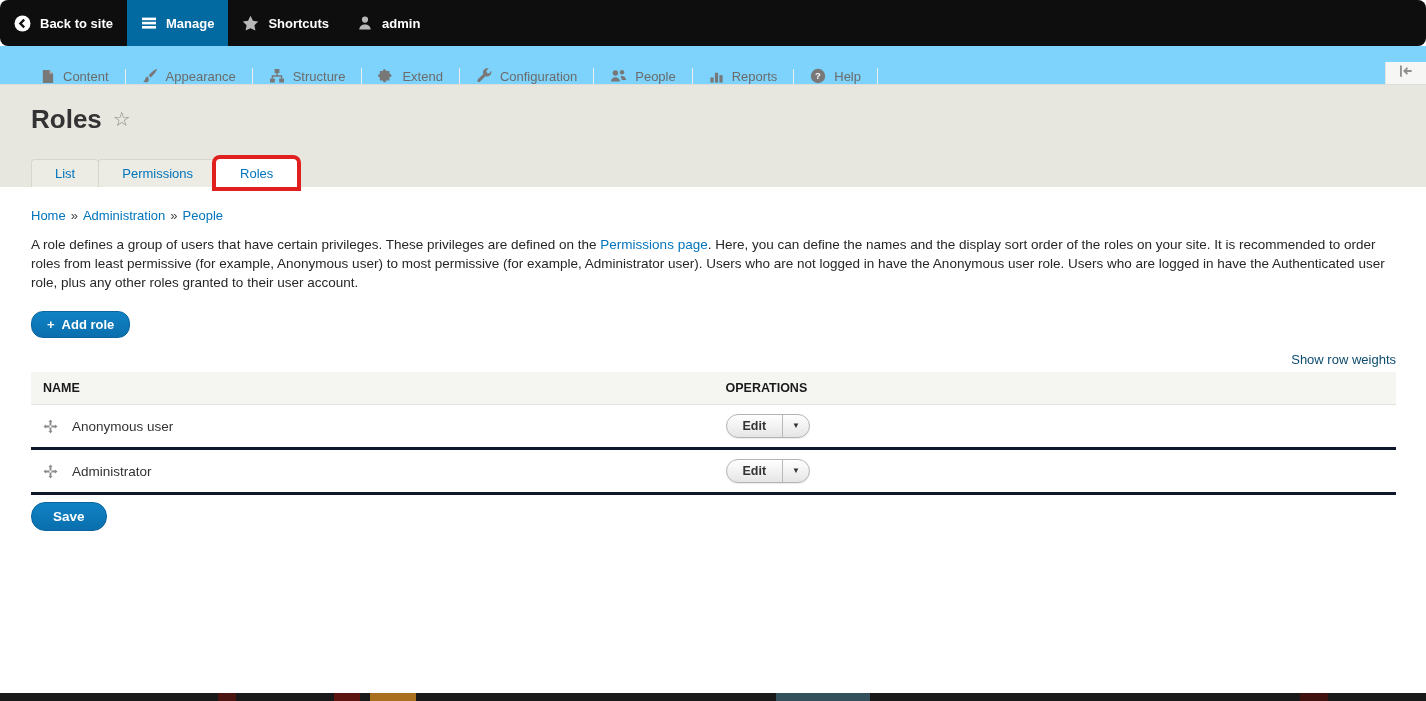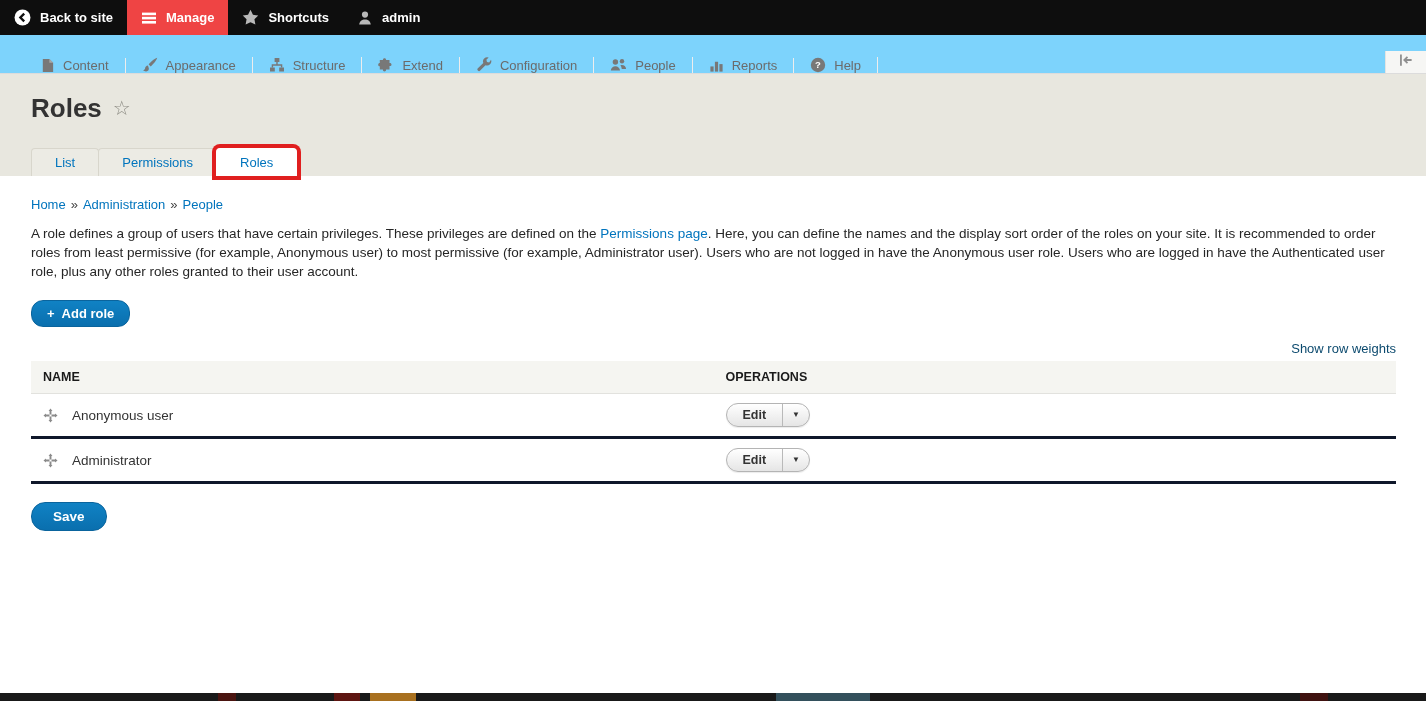--- a/index.html
+++ b/index.html
@@ -1,23 +1,23 @@
 <!DOCTYPE html>
 <html><head>
 <meta charset="utf-8">
 <style>
   * { box-sizing: border-box; }
   html,body { margin:0; padding:0; background:#fff; }
   body { font-family:"Liberation Sans", sans-serif; }
   .screen { width:1426px; height:701px; display:flex; flex-direction:column; overflow:hidden; background:#fff; }
 
   
-  .toolbar { height:35px; background:#0e0e0e; display:flex; align-items:stretch; flex-shrink:0; }
+  .toolbar { height:46px; background:#0e0e0e; display:flex; align-items:stretch; flex-shrink:0;border-radius:8px; }
   .toolbar-item { display:flex; align-items:center; gap:9px; padding:0 14px; color:#fff; font-size:13px; font-weight:bold; cursor:pointer; text-decoration:none; }
-  .toolbar-item.active { background:#ef4444;text-align:center; }
+  .toolbar-item.active { background:#0369a1;text-align:center; }
   .toolbar-item svg { display:block; }
 
   
   .menubar { height:39px; background:#7dd3fc; border-bottom:1px solid #dcdcdc; display:flex; align-items:flex-end; flex-shrink:0;padding-left:24px; }
   .menubar-item { display:flex; align-items:center; gap:8px; padding:0 16px; font-size:13px; color:#6b6b6b; border-right:1px solid #ededed; cursor:pointer; text-decoration:none; white-space:nowrap; }
   .menubar-item svg { display:block; }
   .menubar-spacer { flex:1; }
   .collapse-btn { width:41px; display:flex; align-items:center; justify-content:center; background:#f6f6f4; border-left:1px solid #e4e4e2; cursor:pointer; }
 
   
@@ -32,21 +32,21 @@
   
   .content { flex:1; background:#fff; padding:21px 30px 0 31px; }
   .breadcrumb { font-size:13px; color:#333; }
   .breadcrumb a { color:#0074bd; text-decoration:none; }
   .breadcrumb .sep { margin:0 5px; color:#444; }
   .description { font-size:13.5px; color:#262626; line-height:1.42; margin:12px 0 0 0; max-width:1365px; }
   .description a { color:#0074bd; text-decoration:none; }
 
   .btn-blue { display:inline-flex; align-items:center; gap:7px; background:linear-gradient(#1082c4,#0a6fae); border:1px solid #0a649d; color:#fff; font-weight:bold; font-family:"Liberation Sans",sans-serif; cursor:pointer; }
   .add-role-button { margin-top:19px; font-size:13px; padding:5px 15px; border-radius:12px; }
-  .save-button { margin-top:18px; font-size:13.5px; padding:6px 21px; border-radius:14px; }
+  .save-button { margin-top:7px; font-size:13.5px; padding:6px 21px; border-radius:14px; }
   .plus-glyph { font-weight:bold; }
 
   .weights-row { text-align:right; margin-top:14px; font-size:13px; }
   .weights-row a { color:#0c4a6e; text-decoration:none; }
 
   table.roles { width:100%; border-collapse:collapse; margin-top:5px; }
   table.roles thead th { background:#f5f5f1; text-align:left; font-size:12.5px; color:#1a1a1a; padding:9px 12px; border-bottom:1px solid #e2e2de; }
   th.ops-col { width:50%; }
   table.roles tbody td { padding:9px 12px; border-bottom:3px solid #0f172a; font-size:13.5px; color:#333; }
   .name-cell { display:flex; align-items:center; gap:14px; }

